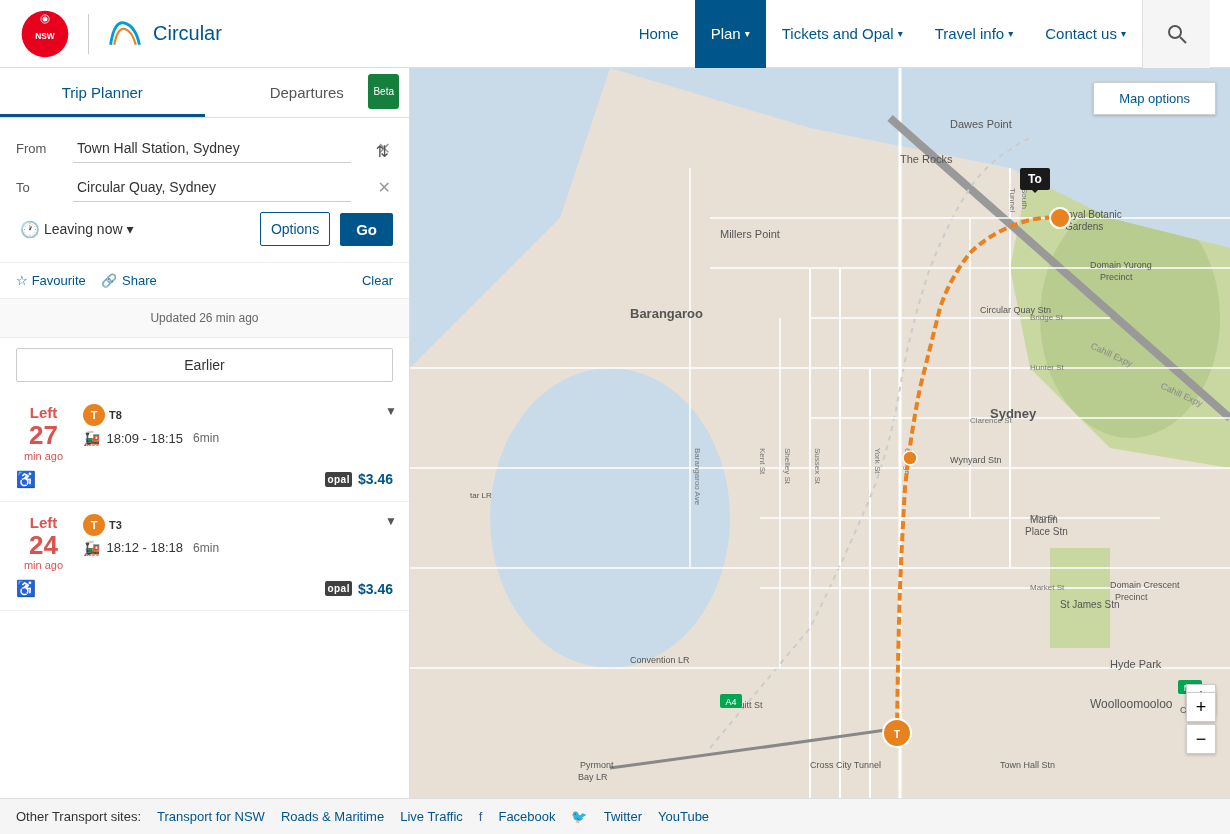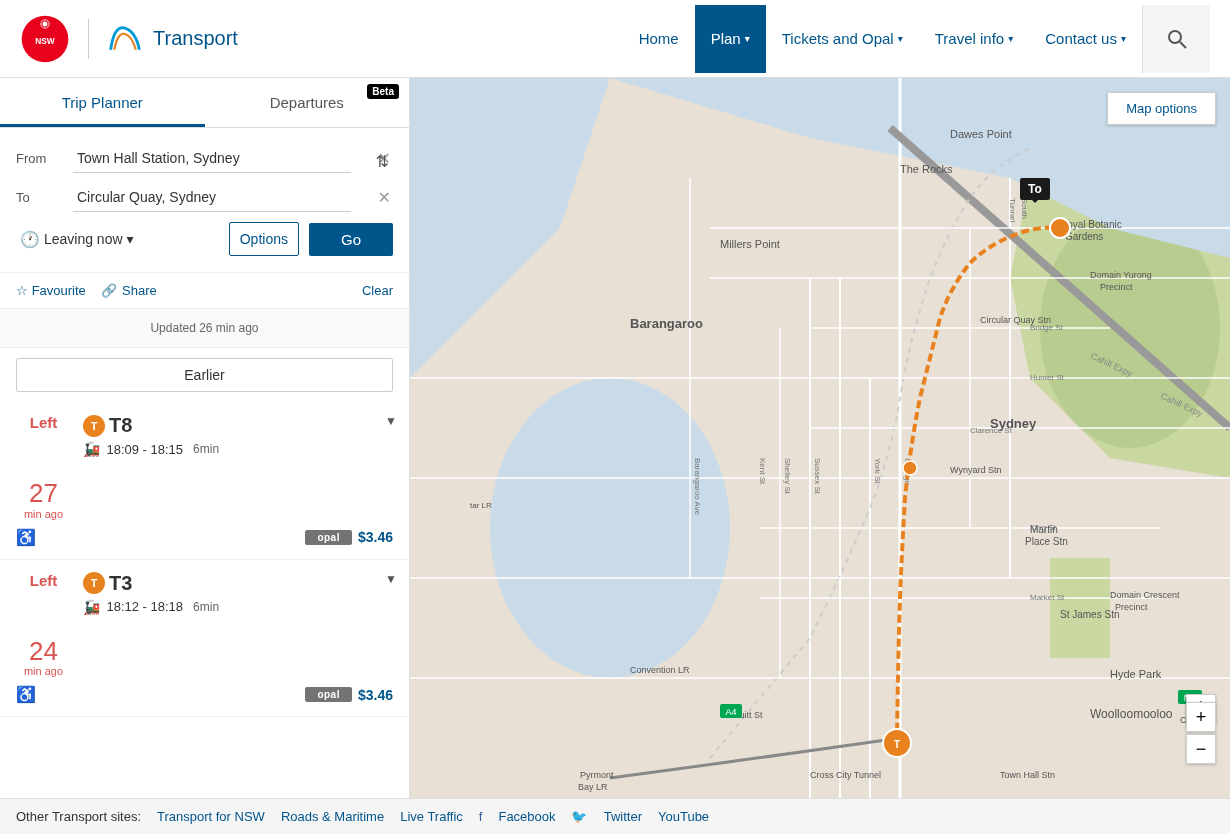--- a/index.html
+++ b/index.html
@@ -2,21 +2,21 @@
 <html><head>
   <meta charset="utf-8">
   <style>
     * { margin: 0; padding: 0; box-sizing: border-box; }
     body { font-family: Arial, sans-serif; font-size: 14px; color: #333; overflow: hidden; width: 1230px; height: 834px; }
 
     
     .header {
       display: flex;
       align-items: center;
-      height: 78px;
+      height: 68px;
       background: #fff;
       border-bottom: 1px solid #ddd;
       padding: 0 20px;
       position: relative;
       z-index: 100;
     }
     .logo-area {
       display: flex;
       align-items: center;
       gap: 10px;
@@ -120,25 +120,25 @@
       bottom: 0;
       left: 0;
       right: 0;
       height: 3px;
       background: #00558b;
     }
     .beta-badge {
       position: absolute;
       top: 6px;
       right: 10px;
-      background: #000000;
+      background: #15803d;
       color: #fff;
       font-size: 10px;
-      font-weight: bold;
-      padding: 2px 5px;
+      font-weight: normal;
+      padding: 12px 5px;
       border-radius: 3px;
     }
 
     
     .trip-form {
       padding: 16px;
       border-bottom: 1px solid #eee;
     }
     .field-row {
       display: flex;
@@ -208,27 +208,27 @@
       padding: 8px 10px;
       border: 1px solid #00558b;
       background: #fff;
       color: #00558b;
       cursor: pointer;
       font-size: 14px;
       border-radius: 2px;
       margin-left: auto;
     }
     .go-btn {
-      padding: 8px 32px;
+      padding: 8px 16px;
       background: #00558b;
       color: #fff;
       border: none;
       cursor: pointer;
       font-size: 15px;
-      font-weight: normal;
+      font-weight: bold;
       border-radius: 2px;
     }
 
     
     .actions-row {
       display: flex;
       align-items: center;
       padding: 10px 16px;
       border-bottom: 1px solid #eee;
       gap: 16px;
@@ -302,24 +302,23 @@
       text-align: center;
       min-width: 55px;
     }
     .left-label {
       font-size: 15px;
       color: #d9534f;
       font-weight: bold;
     }
     .left-num {
       font-size: 26px;
-      font-weight: normal;
+      font-weight: bold;
       color: #d9534f;
       line-height: 1.1;
-      margin-top: 48px;
     }
     .left-min {
       font-size: 11px;
       color: #d9534f;
     }
     .trip-details {
       flex: 1;
     }
     .route-badge {
       display: inline-flex;
@@ -334,21 +333,21 @@
       background: #e8821e;
       display: flex;
       align-items: center;
       justify-content: center;
       color: #fff;
       font-size: 11px;
       font-weight: bold;
     }
     .route-name {
       font-weight: bold;
-      font-size: 20px;
+      font-size: 11px;
       color: #333;
     }
     .trip-times {
       display: flex;
       align-items: center;
       gap: 6px;
       font-size: 13px;
       color: #333;
     }
     .trip-times .train-icon {
@@ -368,25 +367,25 @@
     .accessibility-icon {
       font-size: 16px;
       color: #555;
     }
     .opal-price {
       display: flex;
       align-items: center;
       gap: 6px;
     }
     .opal-badge {
-      background: #737373;
+      background: #404040;
       color: #fff;
       font-size: 10px;
       font-weight: bold;
-      padding: 2px 12px;
+      padding: 2px 2px;
       border-radius: 2px;
       letter-spacing: 0.5px;
     }
     .price {
       color: #00558b;
       font-weight: bold;
       font-size: 14px;
     }
     .expand-arrow {
       position: absolute;
@@ -402,21 +401,21 @@
       position: relative;
       overflow: hidden;
       background: #e8e0d5;
     }
     .map-options-btn {
       position: absolute;
       top: 14px;
       right: 14px;
       background: #fff;
       border: 1px solid #ccc;
-      padding: 8px 18px;
+      padding: 8px 25px;
       cursor: pointer;
       font-size: 13px;
       color: #00558b;
       box-shadow: 0 1px 3px rgba(0,0,0,0.2);
       z-index: 10;
     }
     .map-zoom-controls {
       position: absolute;
       right: 14px;
       bottom: 80px;
@@ -532,21 +531,21 @@
 
       <circle cx="30" cy="12" r="5" fill="#e8001c" stroke="white" stroke-width="1"></circle>
       <circle cx="30" cy="12" r="3" fill="#fff"></circle>
     </svg>
     <div class="logo-divider"></div>
 
     <svg class="transport-arc" viewBox="0 0 50 50">
       <path d="M5 40 Q10 5, 25 10 Q40 15, 45 40" fill="none" stroke="#009bd9" stroke-width="4"></path>
       <path d="M10 40 Q15 15, 25 18 Q35 21, 40 40" fill="none" stroke="#e8821e" stroke-width="3"></path>
     </svg>
-    <span style="font-size:20px; color:#00558b; font-weight:500;">Transport</span>
+    <span style="font-size:20px; color:#00558b; font-weight:500;">Circular</span>
   </div>
 
   <nav>
     <button class="nav-item">
       <span>Home</span>
     </button>
     <button class="nav-item active">
       <span>Plan</span>
       <span class="chevron">▾</span>
     </button>

